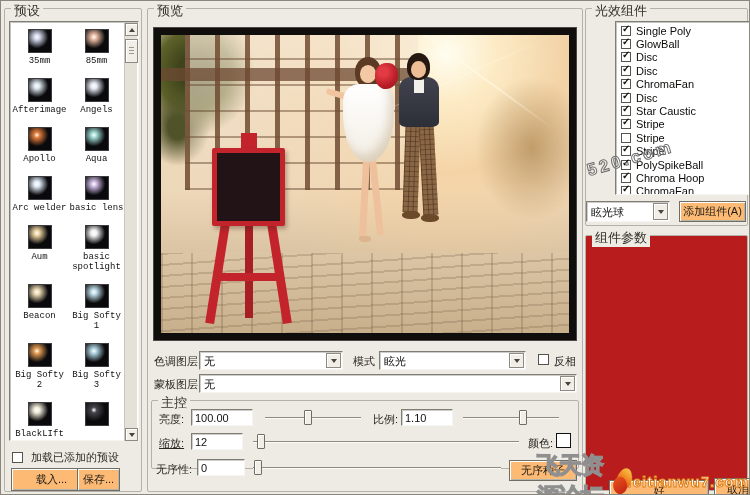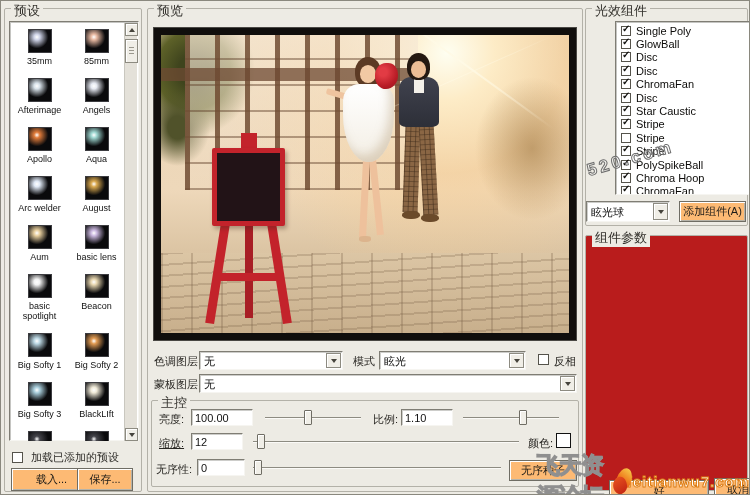--- a/index.html
+++ b/index.html
@@ -37,21 +37,21 @@
   .cb.checked::after { content:"\2713"; position:absolute; left:0px; top:-3px; font-size:11px; font-weight:bold; color:#0e0d0b; }
   
   .field { position:absolute; height:17px; background:#fff; border:1px solid; border-color:#7f7d74 #f6f5f1 #f6f5f1 #7f7d74; box-shadow:inset 1px 1px 0 rgba(90,88,80,.3); font-family:"Liberation Sans",sans-serif; font-size:11px; padding:0 3px; color:#111; }
   
   .slider { position:absolute; height:17px; }
   .slider .track { position:absolute; left:0; right:0; top:8px; height:1px; background:#8d8b81; box-shadow:0 1px 0 #fbfaf7; }
   .slider .thumb { position:absolute; top:1px; width:8px; height:15px; background:#f0eee7; border:1px solid #6f6d64; box-shadow:inset 1px 1px 0 #fff; border-radius:1px; }
   .lbl { position:absolute; font-size:11px; color:#2a2824; white-space:nowrap; }
   
   .preset-list { position:absolute; left:8px; top:20px; width:130px; height:420px; }
-  .preset-grid { position:absolute; left:1px; top:1px; width:114px; height:418px; overflow:hidden; display:grid; grid-template-columns:57px 57px; align-content:start; }
+  .preset-grid { position:absolute; left:1px; top:1px; width:114px; height:418px; overflow:hidden; display:grid; grid-template-columns:57px 57px; align-content:start;font-family:Liberation Mono, monospace; }
   .p-item { padding-top:6px; padding-bottom:6px; text-align:center; }
   .p-thumb { width:24px; height:24px; margin:0 auto; border:1px solid #3c3c40; background:#0a0a0c; }
   .p-label { font-size:9px; line-height:10px; margin-top:3px; color:#111; word-wrap:break-word; }
   
   .comp-list { position:absolute; left:614px; top:20px; width:156px; height:174px; overflow:hidden; }
   .comp-rows { position:absolute; left:1px; top:2px; right:14px; }
   .c-row { height:13.4px; display:flex; align-items:center; padding-left:4px; }
   .c-row .cb { width:10px; height:10px; margin-right:5px; }
   .c-row .cb.checked::after { top:-4px; font-size:10px; }
   .c-label { font-size:11px; color:#0c0b09; white-space:nowrap; }
@@ -155,33 +155,29 @@
         <div class="p-item">
           <div class="p-thumb" style="background: radial-gradient(circle at 36% 32%, rgb(255, 255, 255) 0%, rgb(159, 216, 210) 14%, rgba(8, 8, 10, 0) 55%), rgb(10, 10, 12);"></div>
           <div class="p-label">Aqua</div>
         </div>
 
         <div class="p-item">
           <div class="p-thumb" style="background: radial-gradient(circle at 36% 32%, rgb(255, 255, 255) 0%, rgb(223, 232, 245) 14%, rgba(8, 8, 10, 0) 55%), rgb(10, 10, 12);"></div>
           <div class="p-label">Arc welder</div>
         </div>
 
-        <div class="p-item">
-          <div class="p-thumb" style="background: radial-gradient(circle at 36% 32%, rgb(255, 255, 255) 0%, rgb(217, 168, 78) 14%, rgba(8, 8, 10, 0) 55%), rgb(10, 10, 12);"></div>
-          <div class="p-label">August</div>
+
+        <div class="p-item">
+          <div class="p-thumb" style="background: radial-gradient(circle at 36% 32%, rgb(255, 255, 255) 0%, rgb(203, 184, 224) 14%, rgba(8, 8, 10, 0) 55%), rgb(10, 10, 12);"></div>
+          <div class="p-label">basic lens</div>
         </div>
 
         <div class="p-item">
           <div class="p-thumb" style="background: radial-gradient(circle at 36% 32%, rgb(255, 255, 255) 0%, rgb(232, 207, 158) 14%, rgba(8, 8, 10, 0) 55%), rgb(10, 10, 12);"></div>
           <div class="p-label">Aum</div>
-        </div>
-
-        <div class="p-item">
-          <div class="p-thumb" style="background: radial-gradient(circle at 36% 32%, rgb(255, 255, 255) 0%, rgb(203, 184, 224) 14%, rgba(8, 8, 10, 0) 55%), rgb(10, 10, 12);"></div>
-          <div class="p-label">basic lens</div>
         </div>
 
         <div class="p-item">
           <div class="p-thumb" style="background: radial-gradient(circle at 36% 32%, rgb(255, 255, 255) 0%, rgb(242, 242, 242) 14%, rgba(8, 8, 10, 0) 55%), rgb(10, 10, 12);"></div>
           <div class="p-label">basic spotlight</div>
         </div>
 
         <div class="p-item">
           <div class="p-thumb" style="background: radial-gradient(circle at 36% 32%, rgb(255, 255, 255) 0%, rgb(232, 215, 176) 14%, rgba(8, 8, 10, 0) 55%), rgb(10, 10, 12);"></div>
           <div class="p-label">Beacon</div>
@@ -226,21 +222,21 @@
           <span class="tri-down"></span>
         </div>
     </div>
   </div>
 
   <div style="position:absolute; left:11px; top:449px;">
     <span class="cb"></span>
     <span style="margin-left:5px;">加载已添加的预设</span>
   </div>
   <div class="btn" style="left:10px; top:467px; width:81px; height:23px;">载入...</div>
-  <div class="btn" style="left:76px; top:467px; width:56px; height:23px;">保存...</div>
+  <div class="btn" style="left:76px; top:467px; width:43px; height:23px;">保存...</div>
 
   <div class="groupbox" style="left:146px; top:7px; width:436px; height:484px;">
     <span class="grouplabel">预览</span>
   </div>
 
   <div class="photo-frame">
     <div class="photo">
       <div class="ph-foliage1"></div>
       <div class="ph-foliage2"></div>
       <div class="ph-wall"></div>
@@ -293,21 +289,21 @@
   <span class="lbl" style="left:553px; top:353px;">反相</span>
 
   <span class="lbl" style="left:153px; top:376px;">蒙板图层</span>
   <div class="combo" style="left:198px; top:373px; width:378px;">
     <span class="val">无</span>
     <span class="arrow">
         <span class="tri-down"></span>
       </span>
   </div>
 
-  <div class="groupbox" style="left:150px; top:399px; width:428px; height:87px;">
+  <div class="groupbox" style="left:150px; top:399px; width:428px; height:69px;">
     <span class="grouplabel">主控</span>
   </div>
   <span class="lbl" style="left:158px; top:411px;">亮度:</span>
   <input class="field" style="left: 190px; top: 408px; width: 62px;" value="100.00">
   <div class="slider" style="left:264px; top:408px; width:96px;">
     <div class="track"></div>
     <div class="thumb" style="left: calc(45% - 4px);"></div>
   </div>
   <span class="lbl" style="left:372px; top:411px;">比例:</span>
   <input class="field" style="left: 400px; top: 408px; width: 52px;" value="1.10">

